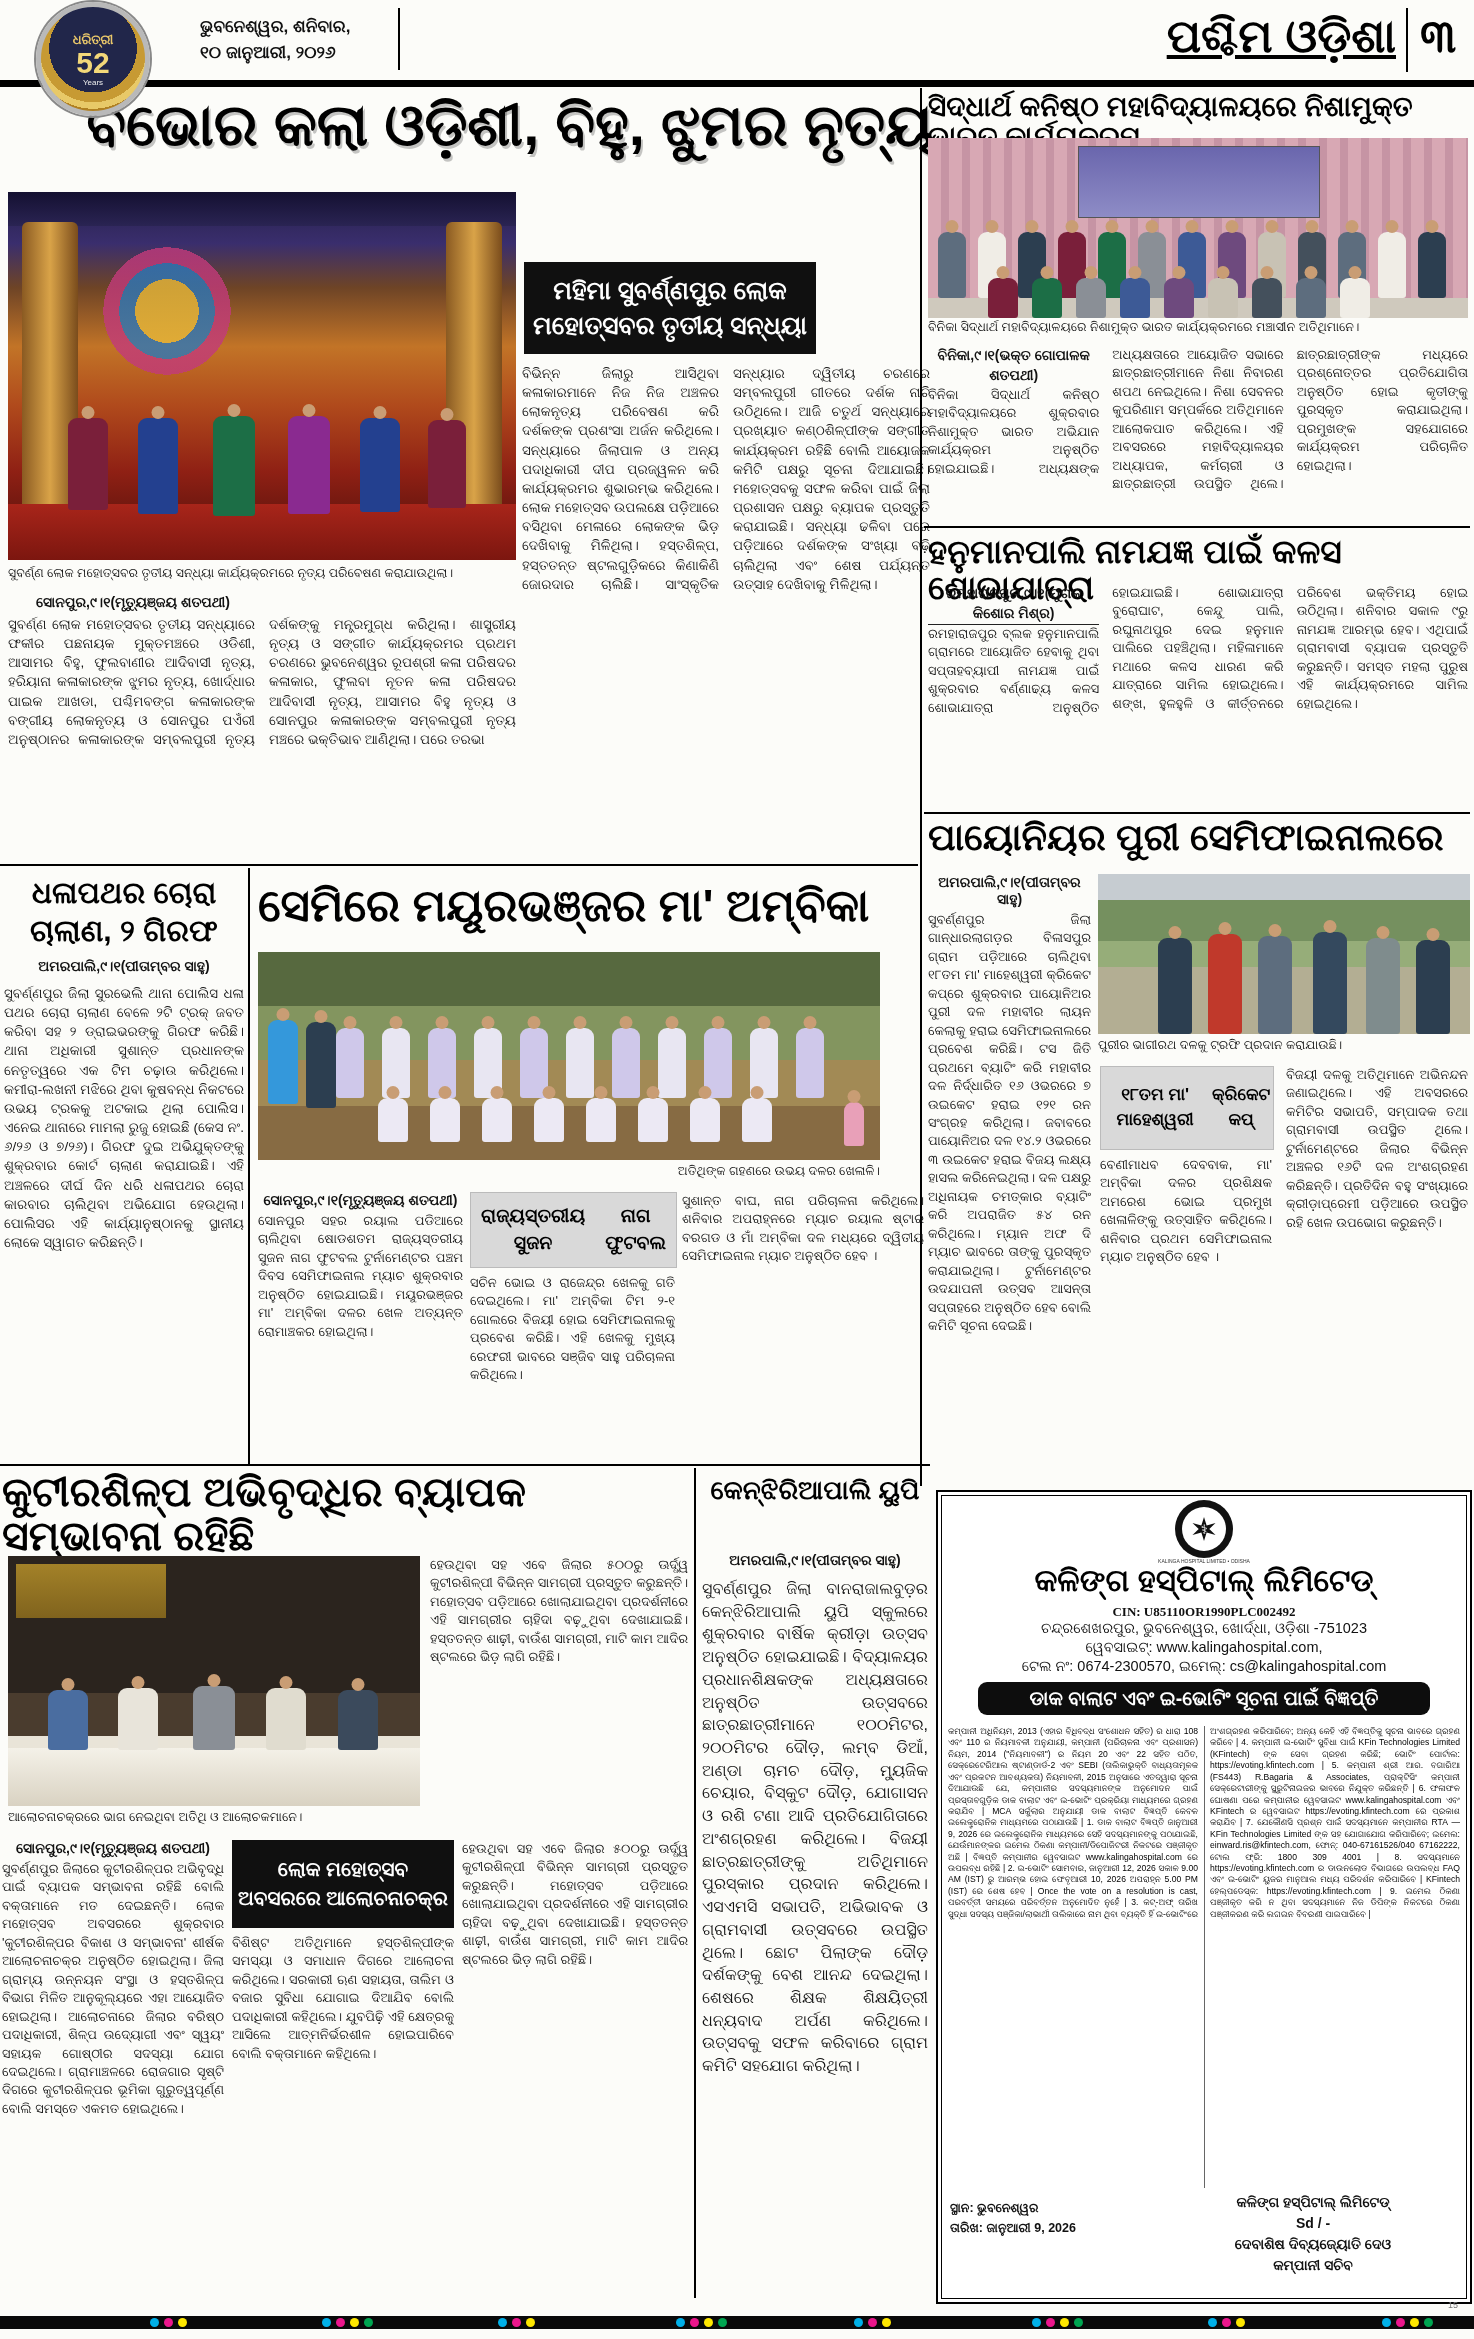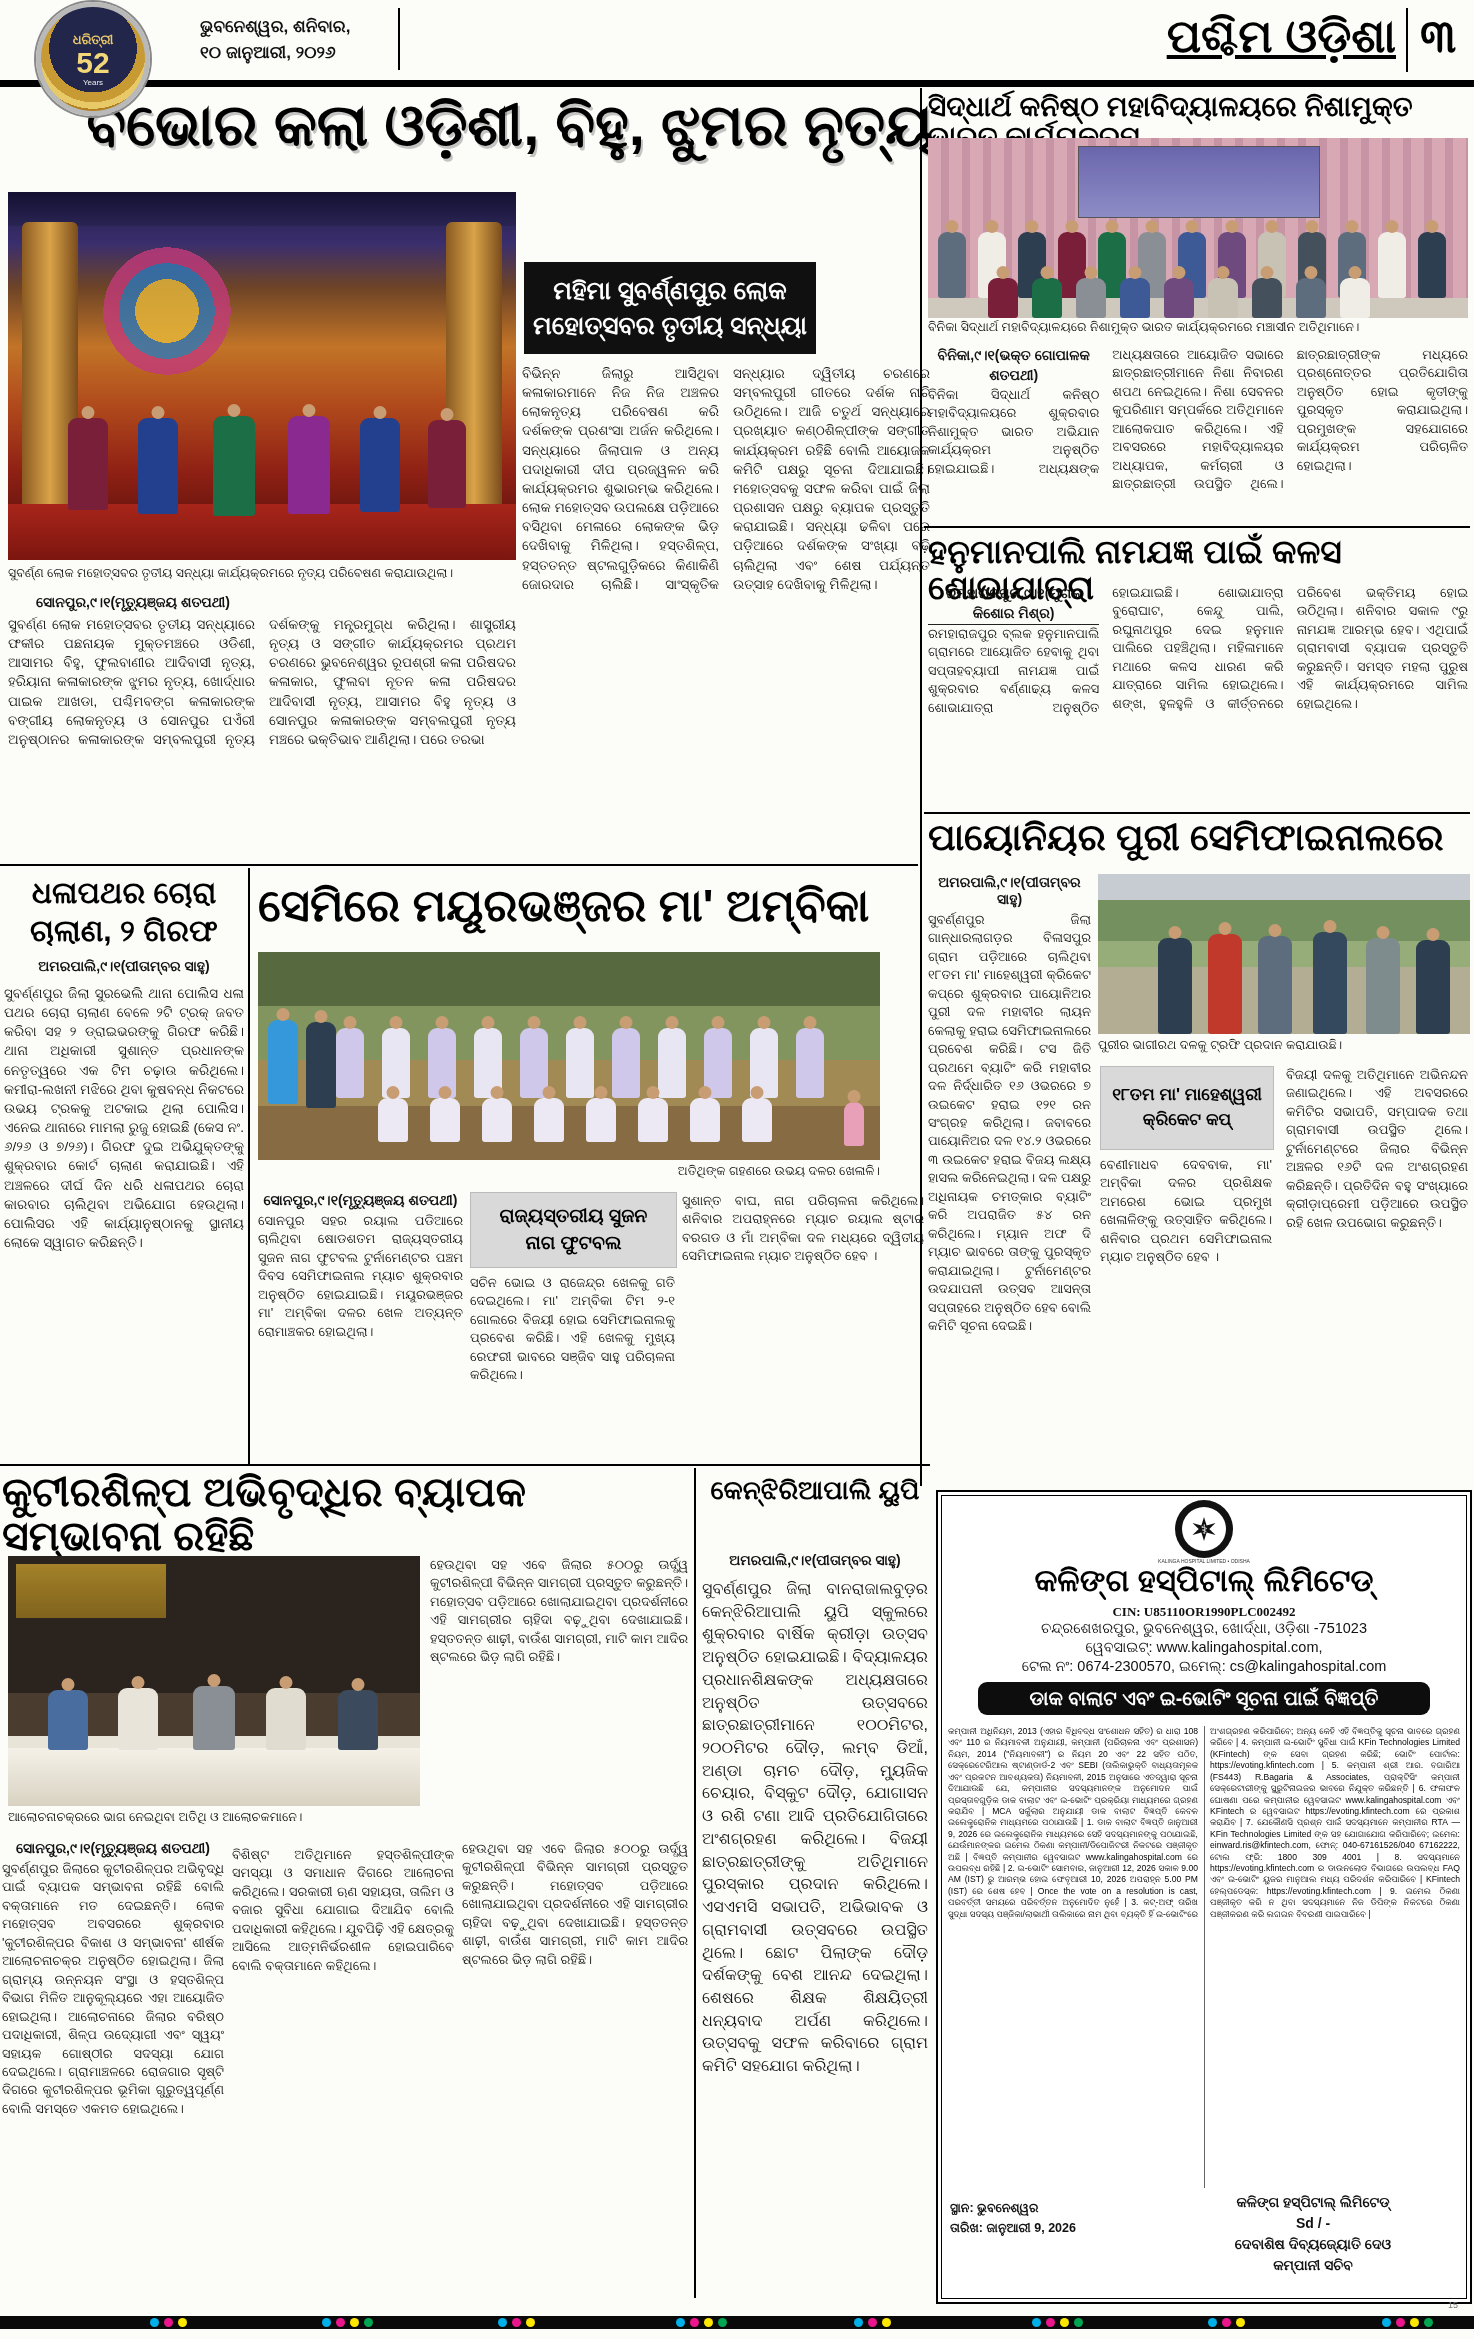--- a/index.html
+++ b/index.html
@@ -9,21 +9,21 @@
   .hl{font-weight:bold;color:#000;line-height:1.08;}
   .shadowed{text-shadow:2px 3px 0 rgba(0,0,0,.22);text-align:right;}
   .body-text{font-size:13.5px;line-height:1.42;text-align:justify;overflow:hidden;}
   .dateline{font-weight:bold;font-size:14px;text-align:center;}
   .dateline.ul{border-bottom:1.5px solid #222;padding-bottom:0;}
   .cols2{column-count:2;column-gap:14px;}
   .cols3{column-count:3;column-gap:13px;}
   .caption{font-size:12.5px;line-height:1.25;overflow:hidden;}
   .blackbox{background:#101010;color:#fff;display:flex;flex-direction:column;justify-content:center;
             align-items:center;text-align:center;font-weight:bold;}
-  .graybox{background:#d9d9d9;color:#000;display:flex;flex-direction:column;justify-content:center;
+  .graybox{background:#d9d9d9;color:#000;display:flex;flex-direction:row;justify-content:center;
            align-items:center;text-align:center;font-weight:bold;border:1px solid #bbb;}
   .vdiv{background:#000;width:1.5px;}
   .hdiv{background:#000;height:1.5px;}
   .photo{overflow:hidden;background:#888;}
   .person{position:absolute;border-radius:9px 9px 3px 3px;}
   .person:before{content:"";position:absolute;left:50%;transform:translateX(-50%);top:-12px;
                  width:13px;height:13px;border-radius:50%;background:#c99d74;}
   
   #logo-circle{position:absolute;left:36px;top:2px;width:104px;height:104px;border-radius:50%;
     background:radial-gradient(circle at 50% 40%,#21264a 0 54%,#c79a33 54% 66%,#e8c968 66% 74%,#b08022 74% 100%);
@@ -251,20 +251,24 @@
     <span>ହେଉଥିବା ସହ ଏବେ ଜିଲାର ୫୦୦ରୁ ଊର୍ଦ୍ଧ୍ୱ କୁଟୀରଶିଳ୍ପୀ ବିଭିନ୍ନ ସାମଗ୍ରୀ ପ୍ରସ୍ତୁତ କରୁଛନ୍ତି। ମହୋତ୍ସବ ପଡ଼ିଆରେ ଖୋଲାଯାଇଥିବା ପ୍ରଦର୍ଶନୀରେ ଏହି ସାମଗ୍ରୀର ଚାହିଦା ବଢ଼ୁଥିବା ଦେଖାଯାଇଛି। ହସ୍ତତନ୍ତ ଶାଢ଼ୀ, ବାଉଁଶ ସାମଗ୍ରୀ, ମାଟି କାମ ଆଦିର ଷ୍ଟଲରେ ଭିଡ଼ ଲାଗି ରହିଛି।</span>
   </div>
 
   <div class="abs" style="left:2px;top:1840px;width:222px;">
     <div class="dateline">ସୋନପୁର,୯।୧(ମୃତ୍ୟୁଞ୍ଜୟ ଶତପଥୀ)</div>
     <div class="body-text" style="height:430px;font-size:13px;margin-top:3px;">
       <span>ସୁବର୍ଣ୍ଣପୁର ଜିଲାରେ କୁଟୀରଶିଳ୍ପର ଅଭିବୃଦ୍ଧି ପାଇଁ ବ୍ୟାପକ ସମ୍ଭାବନା ରହିଛି ବୋଲି ବକ୍ତାମାନେ ମତ ଦେଇଛନ୍ତି। ଲୋକ ମହୋତ୍ସବ ଅବସରରେ ଶୁକ୍ରବାର 'କୁଟୀରଶିଳ୍ପର ବିକାଶ ଓ ସମ୍ଭାବନା' ଶୀର୍ଷକ ଆଲୋଚନାଚକ୍ର ଅନୁଷ୍ଠିତ ହୋଇଥିଲା। ଜିଲା ଗ୍ରାମ୍ୟ ଉନ୍ନୟନ ସଂସ୍ଥା ଓ ହସ୍ତଶିଳ୍ପ ବିଭାଗ ମିଳିତ ଆନୁକୂଲ୍ୟରେ ଏହା ଆୟୋଜିତ ହୋଇଥିଲା। ଆଲୋଚନାରେ ଜିଲାର ବରିଷ୍ଠ ପଦାଧିକାରୀ, ଶିଳ୍ପ ଉଦ୍ୟୋଗୀ ଏବଂ ସ୍ୱୟଂ ସହାୟକ ଗୋଷ୍ଠୀର ସଦସ୍ୟା ଯୋଗ ଦେଇଥିଲେ। ଗ୍ରାମାଞ୍ଚଳରେ ରୋଜଗାର ସୃଷ୍ଟି ଦିଗରେ କୁଟୀରଶିଳ୍ପର ଭୂମିକା ଗୁରୁତ୍ୱପୂର୍ଣ୍ଣ ବୋଲି ସମସ୍ତେ ଏକମତ ହୋଇଥିଲେ।</span>
     </div>
   </div>
   <div class="abs" style="left:232px;top:1840px;width:222px;">
+    <div class="blackbox" style="width:222px;height:88px;font-size:20px;line-height:1.45;">
+      <div>ଲୋକ ମହୋତ୍ସବ</div>
+      <div>ଅବସରରେ ଆଲୋଚନାଚକ୍ର</div>
+    </div>
     <div class="body-text" style="height:338px;font-size:13px;margin-top:6px;">
       <span>ବିଶିଷ୍ଟ ଅତିଥିମାନେ ହସ୍ତଶିଳ୍ପୀଙ୍କ ସମସ୍ୟା ଓ ସମାଧାନ ଦିଗରେ ଆଲୋଚନା କରିଥିଲେ। ସରକାରୀ ଋଣ ସହାୟତା, ତାଲିମ ଓ ବଜାର ସୁବିଧା ଯୋଗାଇ ଦିଆଯିବ ବୋଲି ପଦାଧିକାରୀ କହିଥିଲେ। ଯୁବପିଢ଼ି ଏହି କ୍ଷେତ୍ରକୁ ଆସିଲେ ଆତ୍ମନିର୍ଭରଶୀଳ ହୋଇପାରିବେ ବୋଲି ବକ୍ତାମାନେ କହିଥିଲେ।</span>
     </div>
   </div>
   <div class="abs body-text" style="left:462px;top:1840px;width:226px;height:432px;font-size:13px;">
     <span>ହେଉଥିବା ସହ ଏବେ ଜିଲାର ୫୦୦ରୁ ଊର୍ଦ୍ଧ୍ୱ କୁଟୀରଶିଳ୍ପୀ ବିଭିନ୍ନ ସାମଗ୍ରୀ ପ୍ରସ୍ତୁତ କରୁଛନ୍ତି। ମହୋତ୍ସବ ପଡ଼ିଆରେ ଖୋଲାଯାଇଥିବା ପ୍ରଦର୍ଶନୀରେ ଏହି ସାମଗ୍ରୀର ଚାହିଦା ବଢ଼ୁଥିବା ଦେଖାଯାଇଛି। ହସ୍ତତନ୍ତ ଶାଢ଼ୀ, ବାଉଁଶ ସାମଗ୍ରୀ, ମାଟି କାମ ଆଦିର ଷ୍ଟଲରେ ଭିଡ଼ ଲାଗି ରହିଛି।</span>
   </div>
 
   <div class="abs vdiv" style="left:694px;top:1468px;height:830px;"></div>
   <div class="abs hl" style="left:702px;top:1474px;width:226px;font-size:26px;text-align:center;line-height:1.3;">

